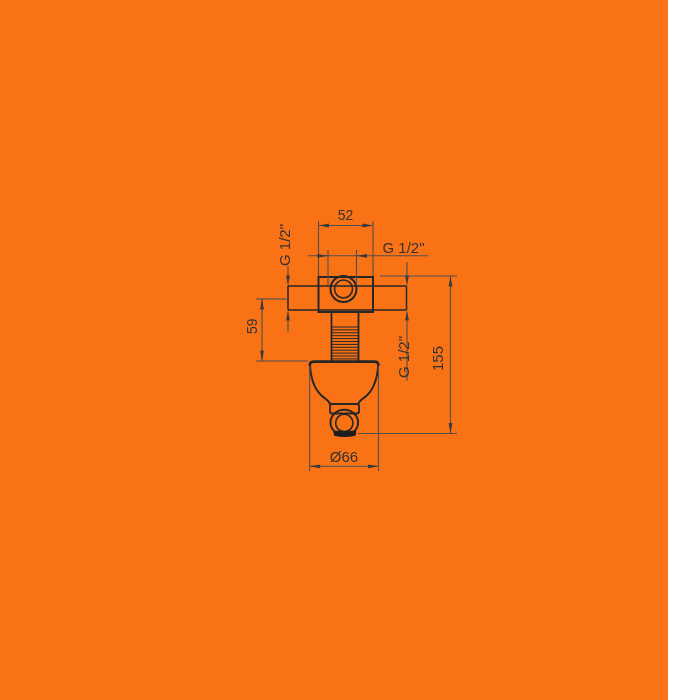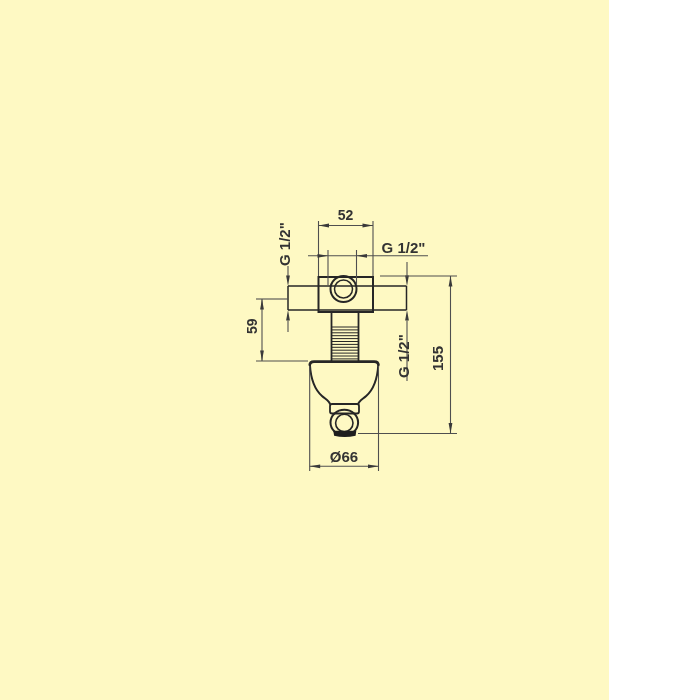--- a/index.html
+++ b/index.html
@@ -5,25 +5,24 @@
   html, body {
     margin: 0;
     padding: 0;
     width: 700px;
     height: 700px;
     background: #ffffff;
     font-family: "Liberation Sans", sans-serif;
   }
   .stage {
     position: relative;
-    width: 609px;
+    width: 668px;
     height: 700px;
-    background: #fef9c3;
+    background: #f97316;
     overflow: hidden;
-    font-weight: bold;
   }
   svg text {
     font-family: "Liberation Sans", sans-serif;
     fill: #333333;
   }
   .obj  { stroke: #262626; fill: none; }
   .dim  { stroke: #4f4f4f; fill: none; stroke-width: 1.1; }
   .arr  { fill: #3a3a3a; stroke: none; }
 </style>
 </head>

